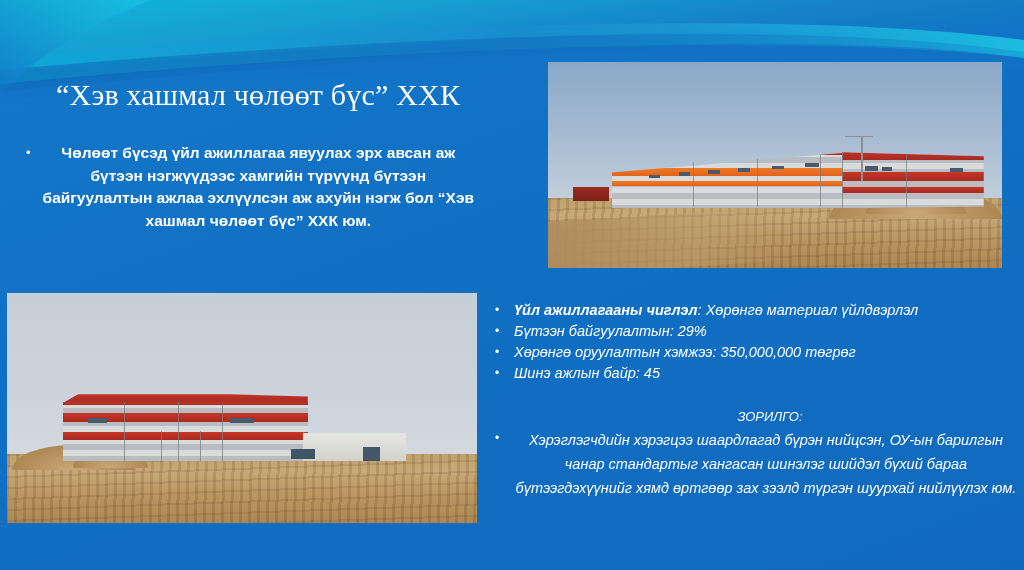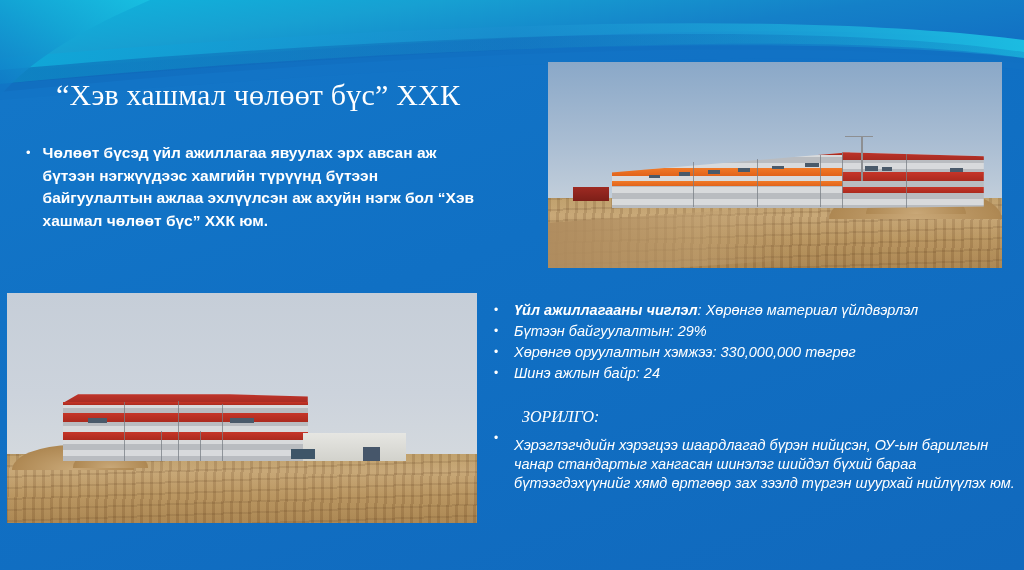--- a/index.html
+++ b/index.html
@@ -7,20 +7,21 @@
     padding: 0;
     background: #0f6fc3;
   }
   #slide {
     position: relative;
     width: 1024px;
     height: 570px;
     overflow: hidden;
     background: #0f766e;
     font-family: "Liberation Sans", sans-serif;
+    text-align: center;
   }
 
   
   .bg-layer {
     position: absolute;
     inset: 0;
     pointer-events: none;
   }
   .bg-base {
     position: absolute;
@@ -167,27 +168,26 @@
   .r-item .txt {
     font-size: 14.5px;
     font-style: italic;
     line-height: 21px;
   }
   .r-item .txt b { font-weight: bold; }
 
   .goal-head {
     margin-top: 22px;
     margin-left: 28px;
-    font-size: 16px;
+    font-size: 13px;
     font-style: italic;
     line-height: 21px;
-    font-family: Liberation Serif, serif;
   }
   .goal-item { margin-top: 1px; }
-  .goal-item .txt { line-height: 19px; margin-top: 8px; }
+  .goal-item .txt { line-height: 24px; }
 </style>
 </head>
 <body>
 
 <div id="slide">
 
   <div class="bg-layer">
     <div class="bg-base"></div>
     <svg width="1024" height="570" viewBox="0 0 1024 570" style="position:absolute;left:0;top:0;">
       <defs>
@@ -310,26 +310,26 @@
       <span class="txt"><b>Үйл ажиллагааны чиглэл</b><span>: Хөрөнгө материал үйлдвэрлэл</span></span>
     </div>
 
     <div class="r-item">
       <span class="dot">•</span>
       <span class="txt">Бүтээн байгуулалтын: 29%</span>
     </div>
 
     <div class="r-item">
       <span class="dot">•</span>
-      <span class="txt">Хөрөнгө оруулалтын хэмжээ: 330,000,000 төгрөг</span>
+      <span class="txt">Хөрөнгө оруулалтын хэмжээ: 350,000,000 төгрөг</span>
     </div>
 
     <div class="r-item">
       <span class="dot">•</span>
-      <span class="txt">Шинэ ажлын байр: 24</span>
+      <span class="txt">Шинэ ажлын байр: 45</span>
     </div>
 
     <div class="goal-head">ЗОРИЛГО:</div>
 
     <div class="r-item goal-item">
       <span class="dot">•</span>
       <span class="txt">Хэрэглэгчдийн хэрэгцээ шаардлагад бүрэн нийцсэн, ОУ-ын барилгын чанар стандартыг хангасан шинэлэг шийдэл бүхий бараа бүтээгдэхүүнийг хямд өртгөөр зах зээлд түргэн шуурхай нийлүүлэх юм.</span>
     </div>
 
   </div>

